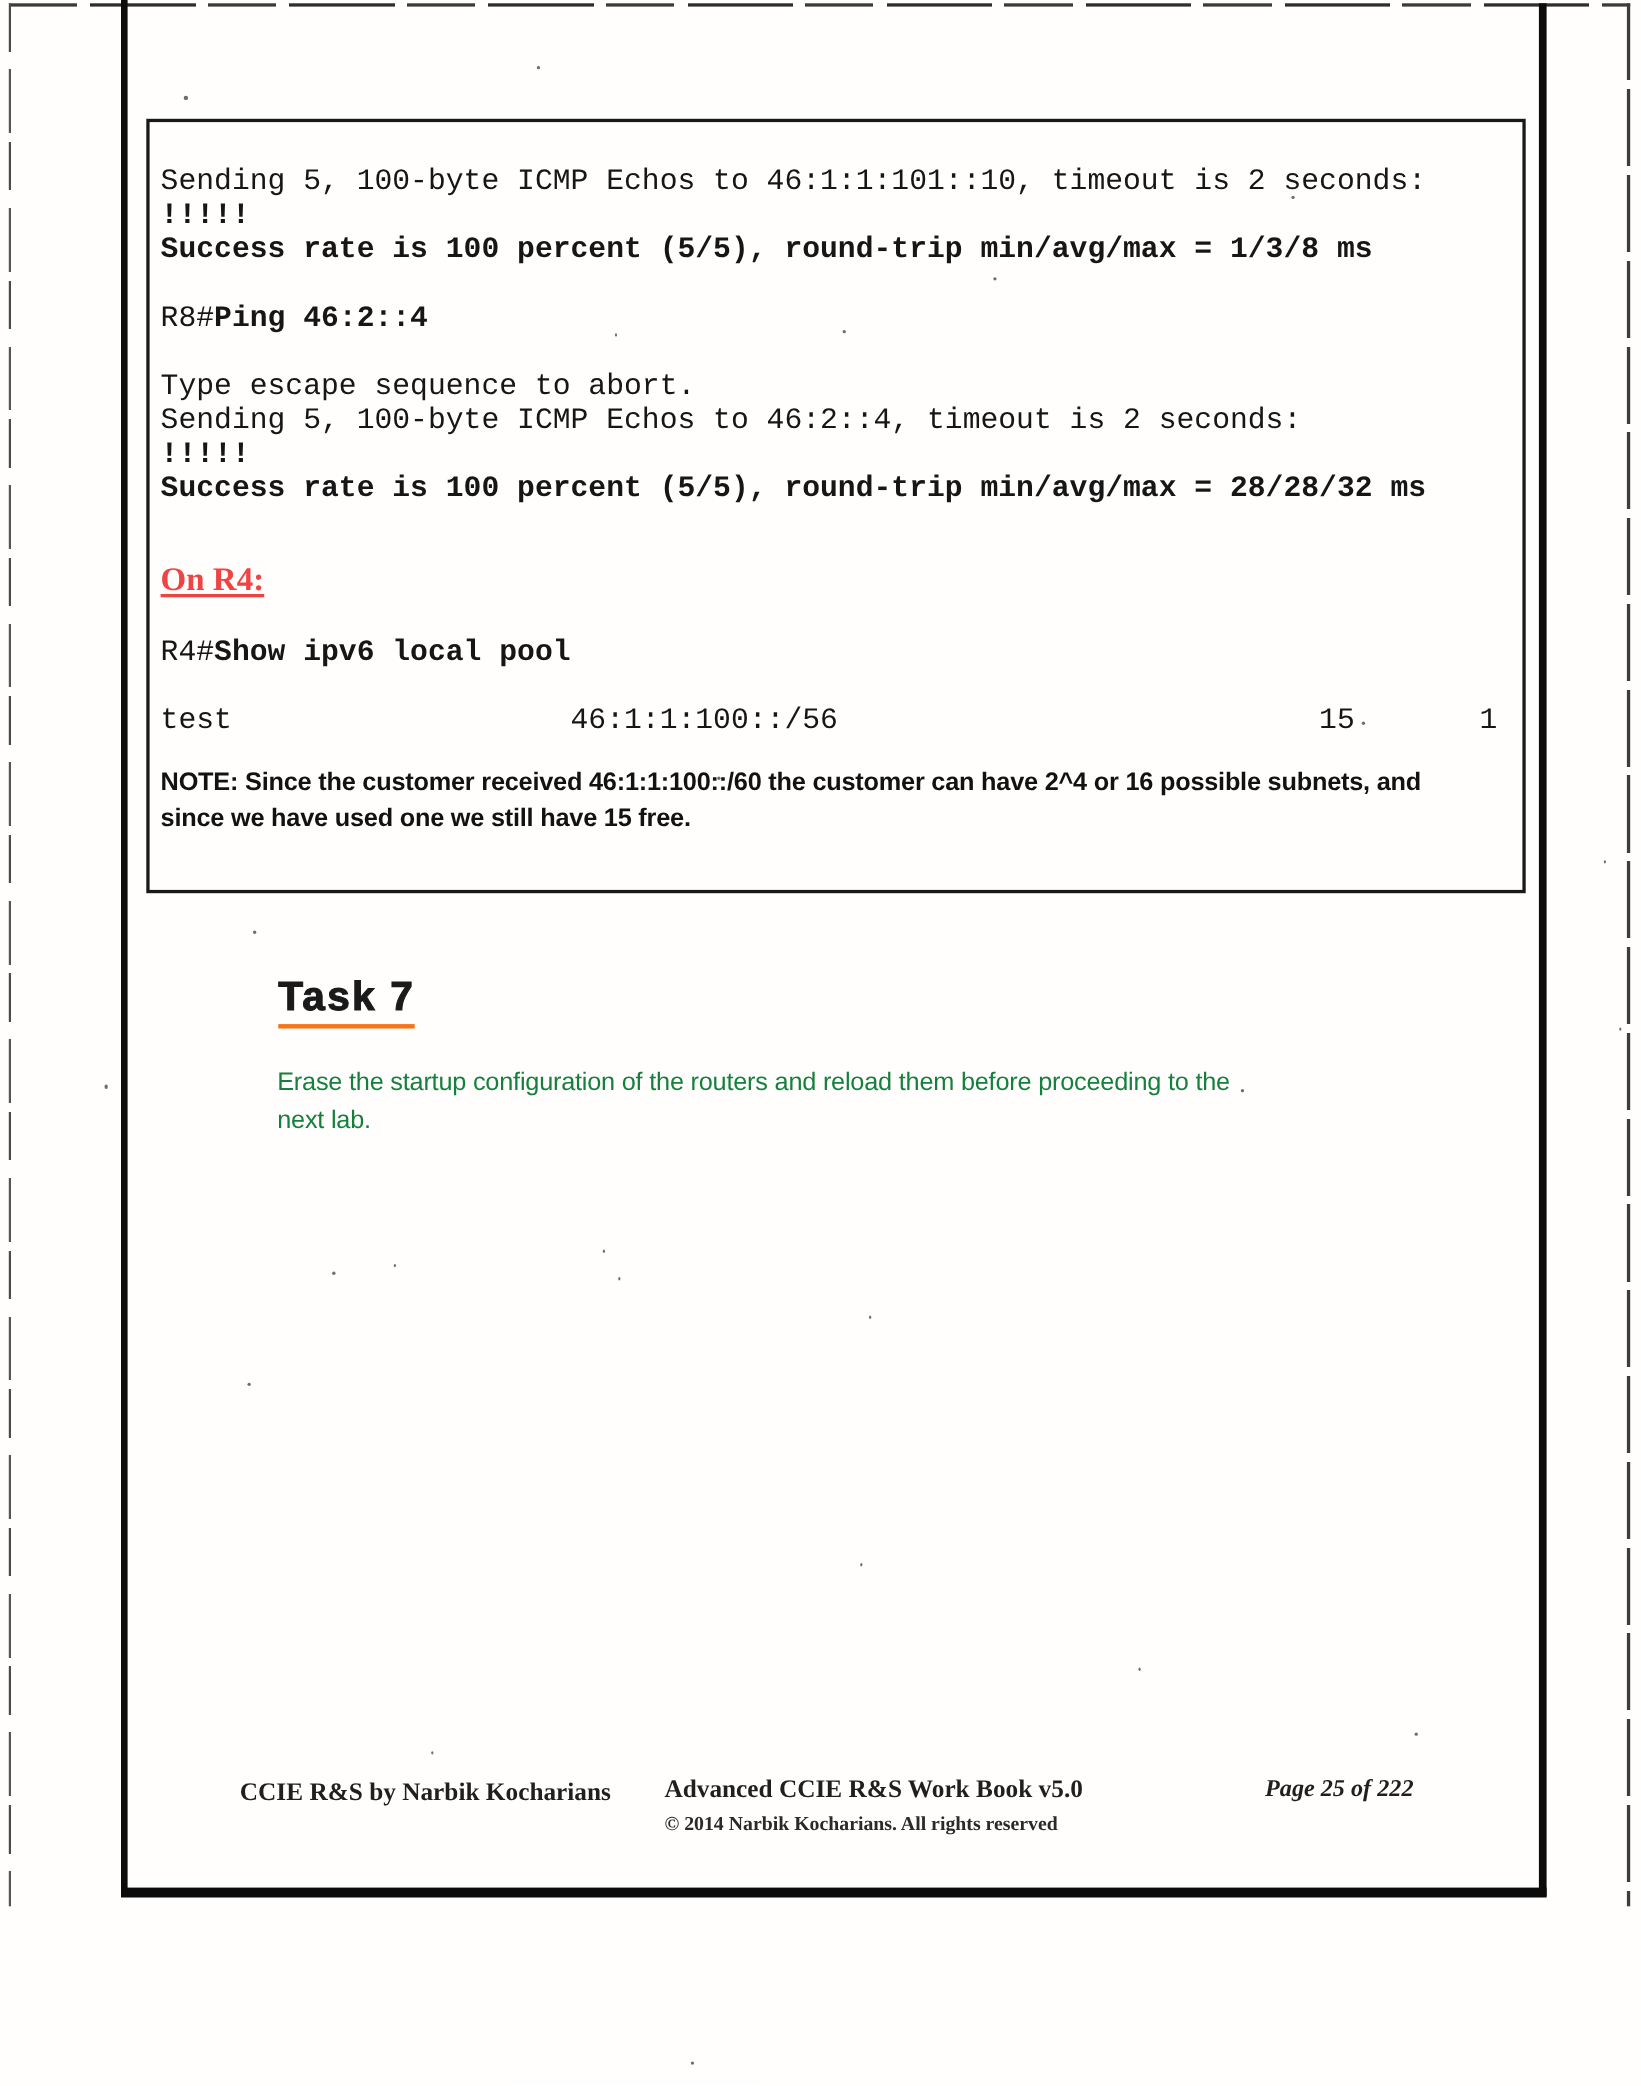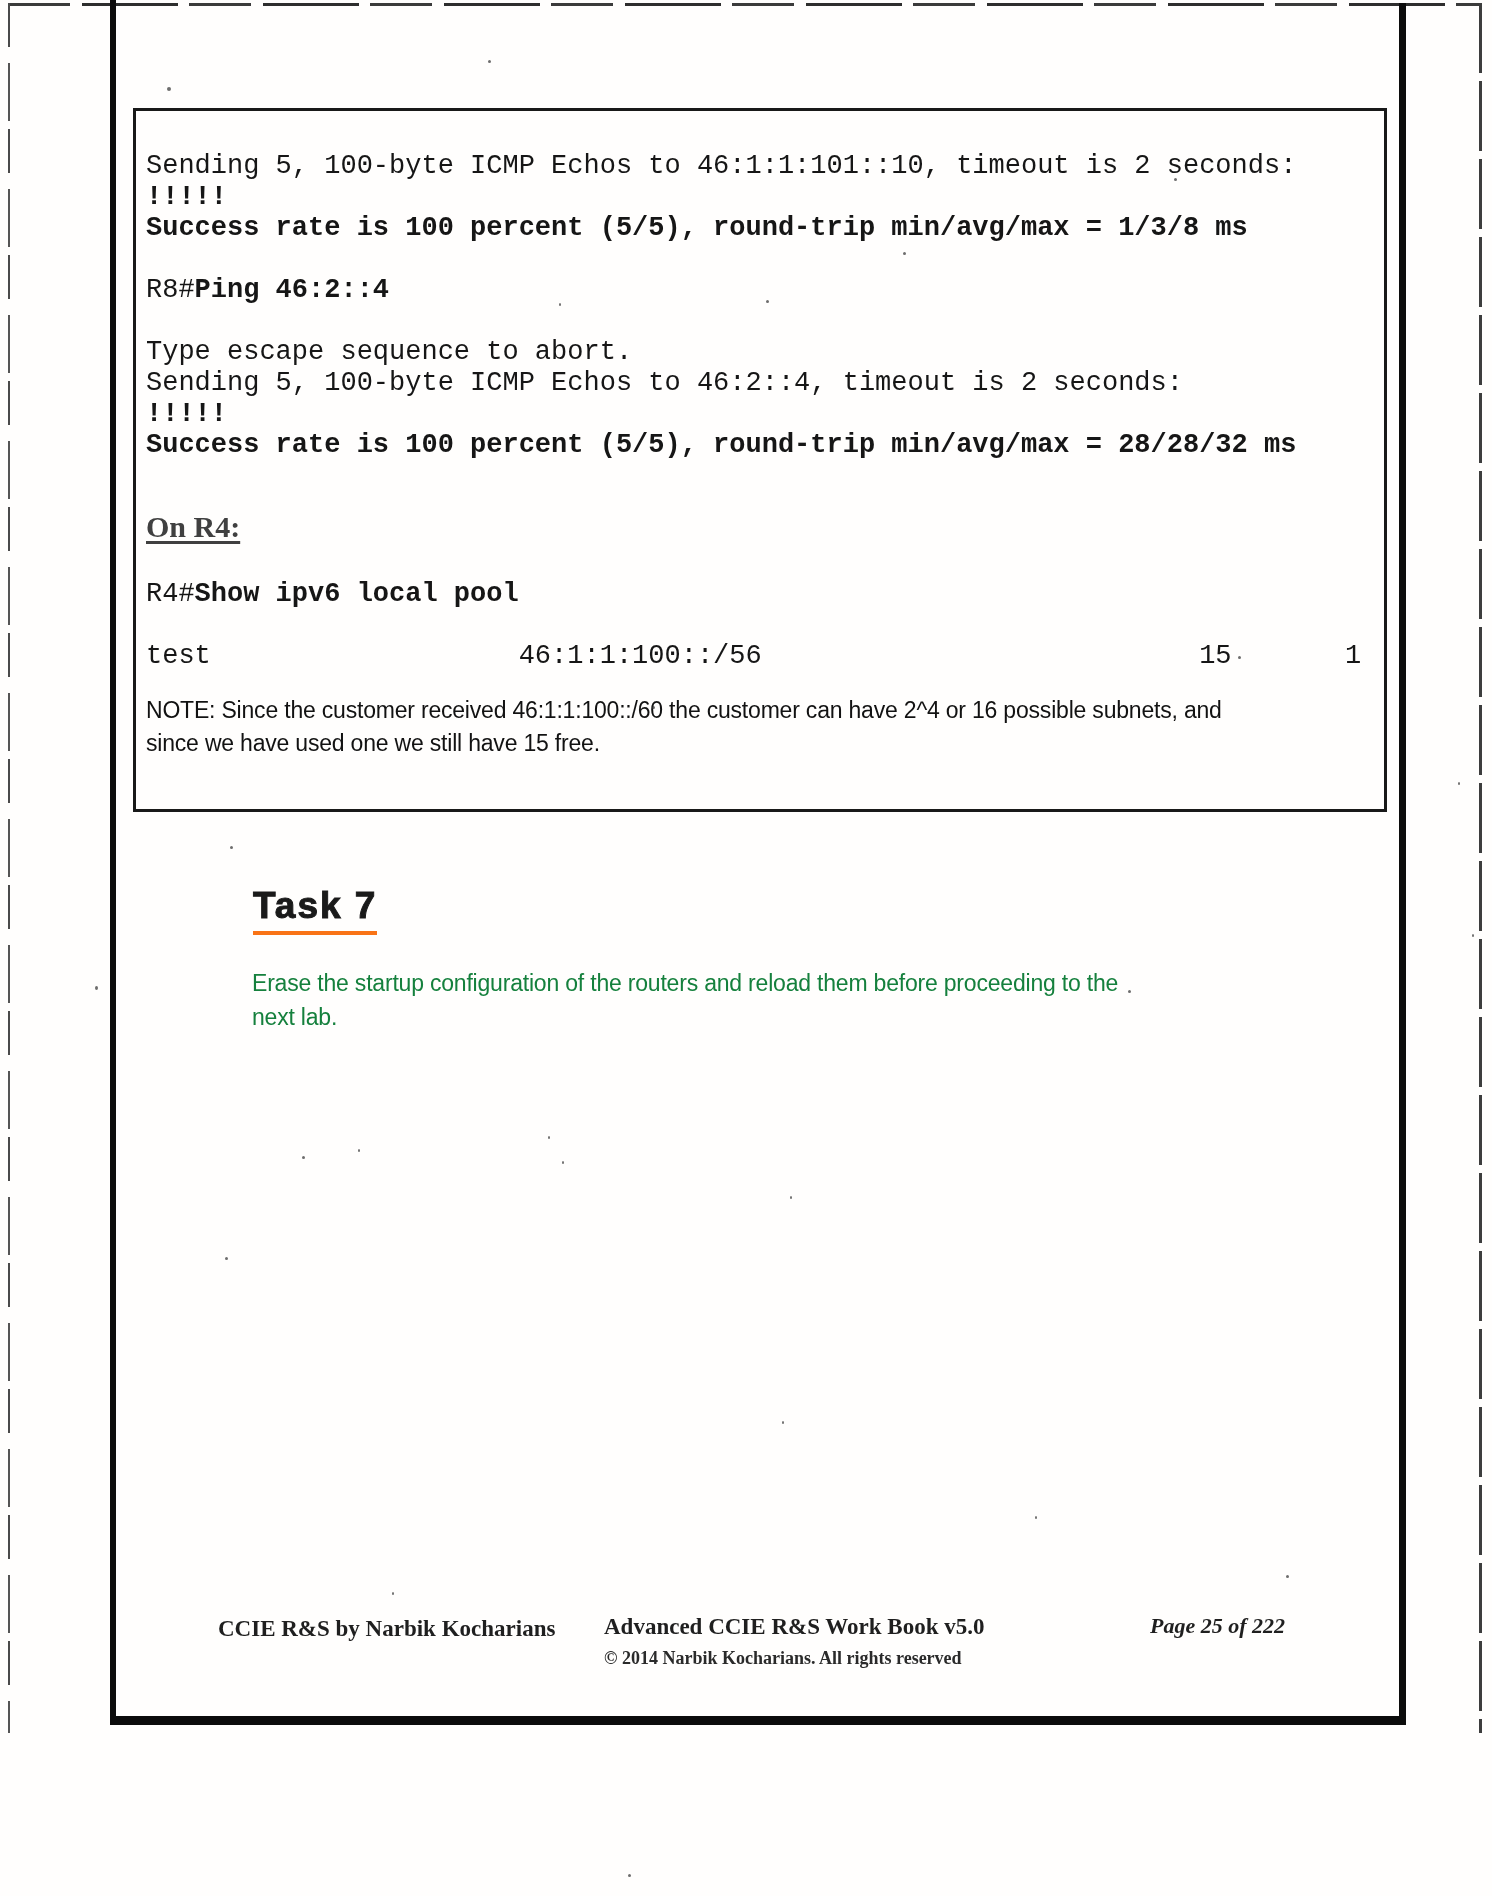--- a/index.html
+++ b/index.html
@@ -23,26 +23,26 @@
     position:absolute;left:133px;top:108px;width:1254px;height:704px;
     border:3px solid #191919;box-sizing:border-box;
     padding:40px 0 0 10px;background:#fffefd;
   }
   .cline{font-family:"Liberation Mono","DejaVu Sans Mono",monospace;
     font-size:27px;line-height:31px;white-space:pre;color:#161616;}
   .cline .b{font-weight:bold;}
   .sp{height:31px;}
   .console-heading{
     font-family:"Liberation Serif","DejaVu Serif",serif;font-weight:bold;
-    font-size:30px;line-height:42px;margin-top:14px;color:#404040;
+    font-size:30px;line-height:42px;margin-top:14px;color:#ef4444;
     text-decoration:underline;text-decoration-thickness:3px;text-underline-offset:4px;
     display:block;
   }
   .note{
-    font-family:"Liberation Sans","DejaVu Sans",sans-serif;font-weight:normal;
+    font-family:"Liberation Sans","DejaVu Sans",sans-serif;font-weight:bold;
     font-size:23px;line-height:33px;margin-top:22px;color:#121212;
     letter-spacing:-0.2px;
   }
   
   .task-title{
     position:absolute;left:253px;top:885px;
     font-family:"Liberation Sans","DejaVu Sans",sans-serif;font-weight:bold;
     font-size:37px;letter-spacing:2px;color:#1a1a1a;
     -webkit-text-stroke:1px #1a1a1a;
     border-bottom:4px solid #f97316;padding-bottom:4px;display:inline-block;

